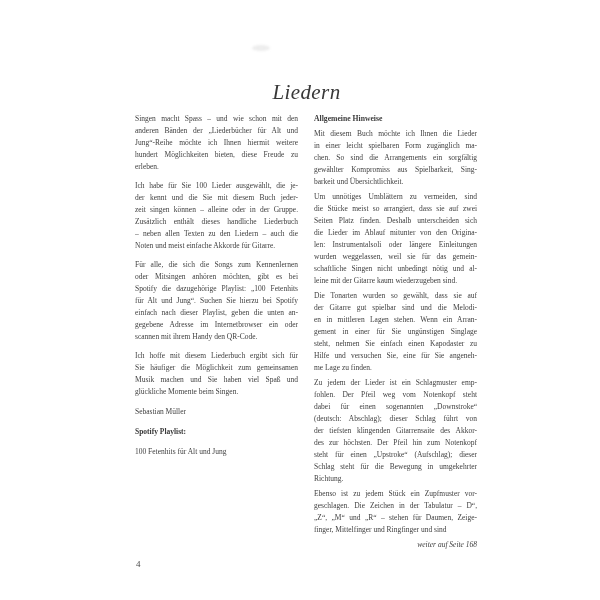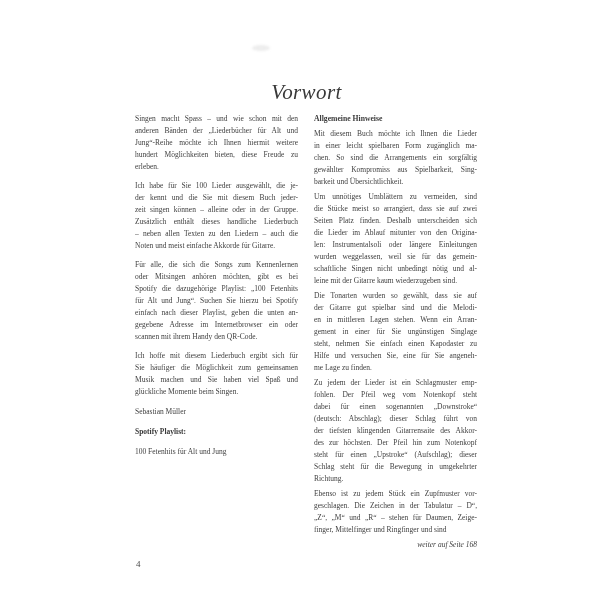--- a/index.html
+++ b/index.html
@@ -79,21 +79,21 @@
     font-size: 9px;
     color: #4a4a4a;
   }
 </style>
 </head>
 <body>
 
 <div class="sheet">
   <div class="smudge"></div>
 
-  <h1 class="title">Vorwort</h1>
+  <h1 class="title">Liedern</h1>
 
   <div class="col col-left">
     <div>
         <div class="para">
           <div class="line">Singen macht Spass – und wie schon mit den</div>
           <div class="line">anderen Bänden der „Liederbücher für Alt und</div>
           <div class="line">Jung“-Reihe möchte ich Ihnen hiermit weitere</div>
           <div class="line">hundert Möglichkeiten bieten, diese Freude zu</div>
           <div class="line last">erleben.</div>
         </div>

